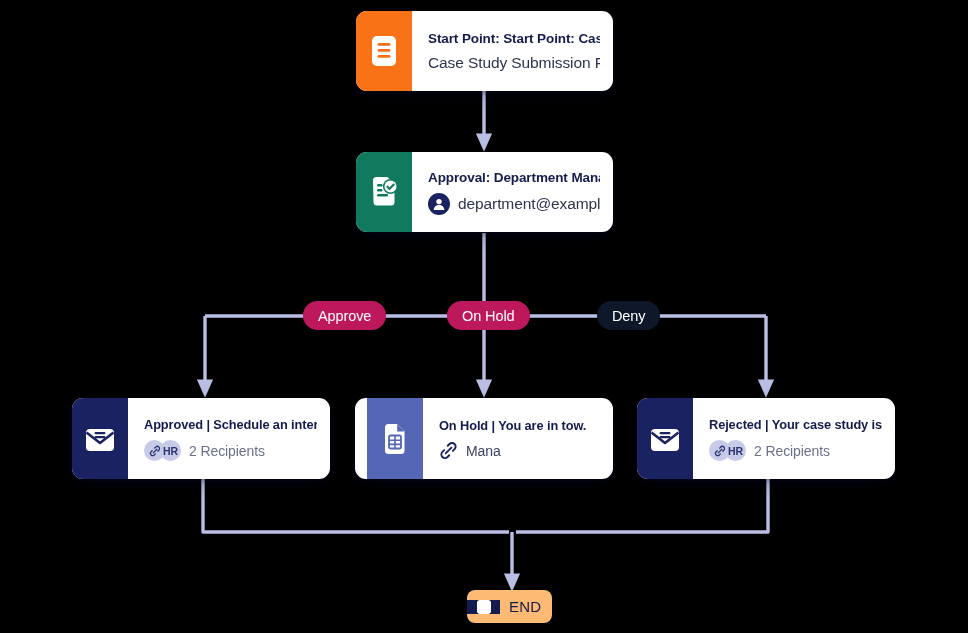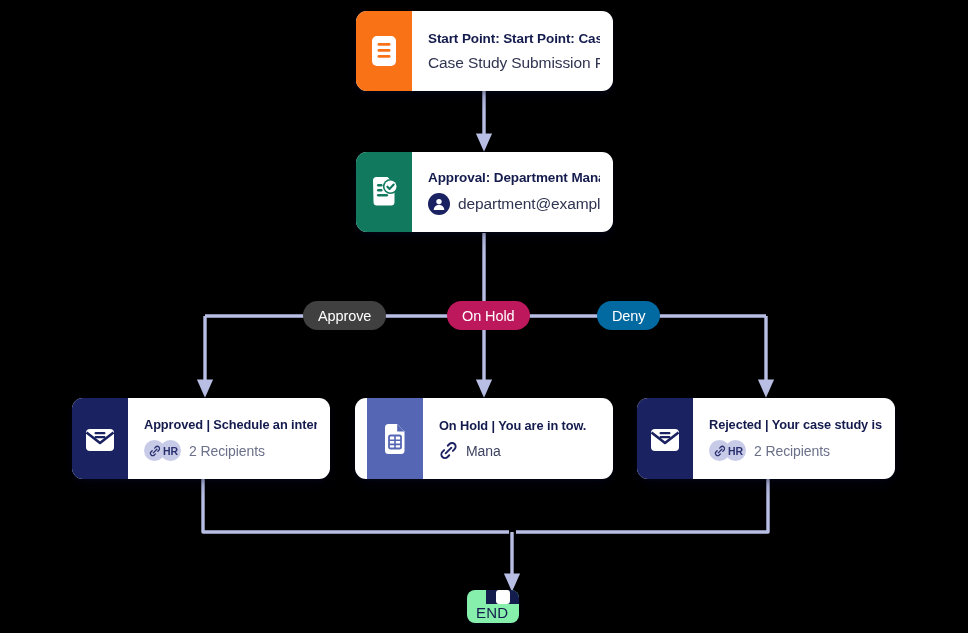--- a/index.html
+++ b/index.html
@@ -125,36 +125,35 @@
     display: flex;
     align-items: center;
     justify-content: center;
     padding: 0 15px;
     color: #ffffff;
     font-size: 14.5px;
     letter-spacing: -0.1px;
     z-index: 6;
     white-space: nowrap;
   }
-  #pill-approve { left: 303px; top: 301px; background: #404040; }
+  #pill-approve { left: 303px; top: 301px; background: #be185d; }
   #pill-onhold  { left: 447px; top: 301px; background: #be185d; }
-  #pill-deny    { left: 597px; top: 301px; background: #0369a1; }
+  #pill-deny    { left: 597px; top: 301px; background: #0f172a; }
 
   
   #node-end {
     position: absolute;
     left: 467px; top: 590px;
     height: 33px;
-    display: flex; align-items: flex-end;
-    background: #86efac;
+    display: flex; align-items: center;
+    background: #fdba74;
     border-radius: 8px;
     box-shadow: 0 2px 5px rgba(9,14,48,0.35);
     overflow: hidden;
     z-index: 6;
-    flex-direction: column;
   }
   #node-end .end-icon {
     width: 33px; min-width: 33px;
     background: #141b4d;
     display: flex; align-items: center; justify-content: center;
   }
   #node-end .end-stop {
     width: 14px; height: 14px;
     background: #ffffff;
     border-radius: 3px;

